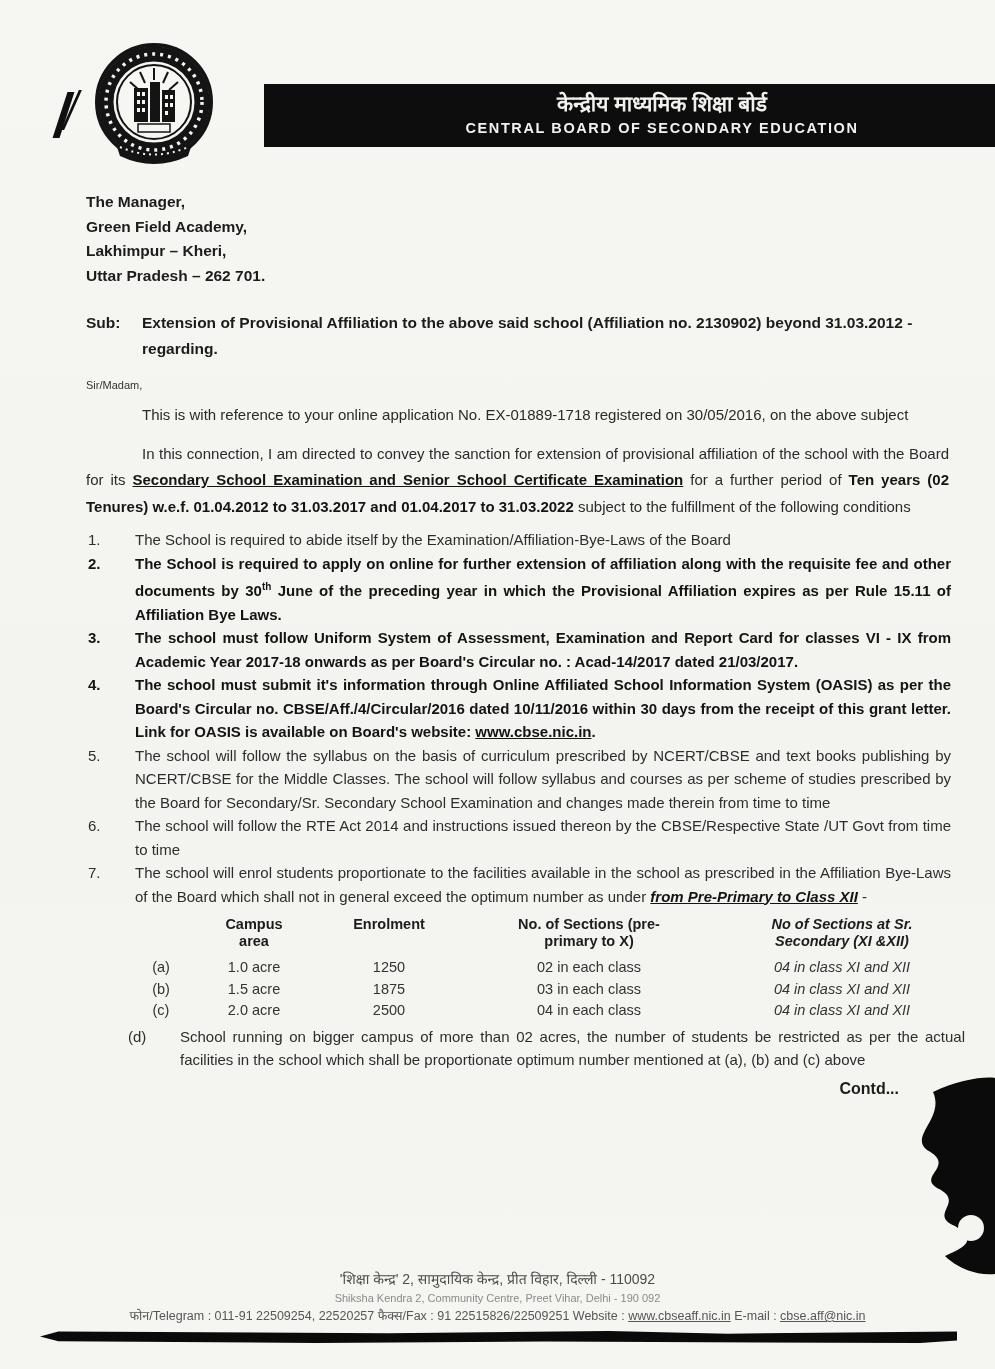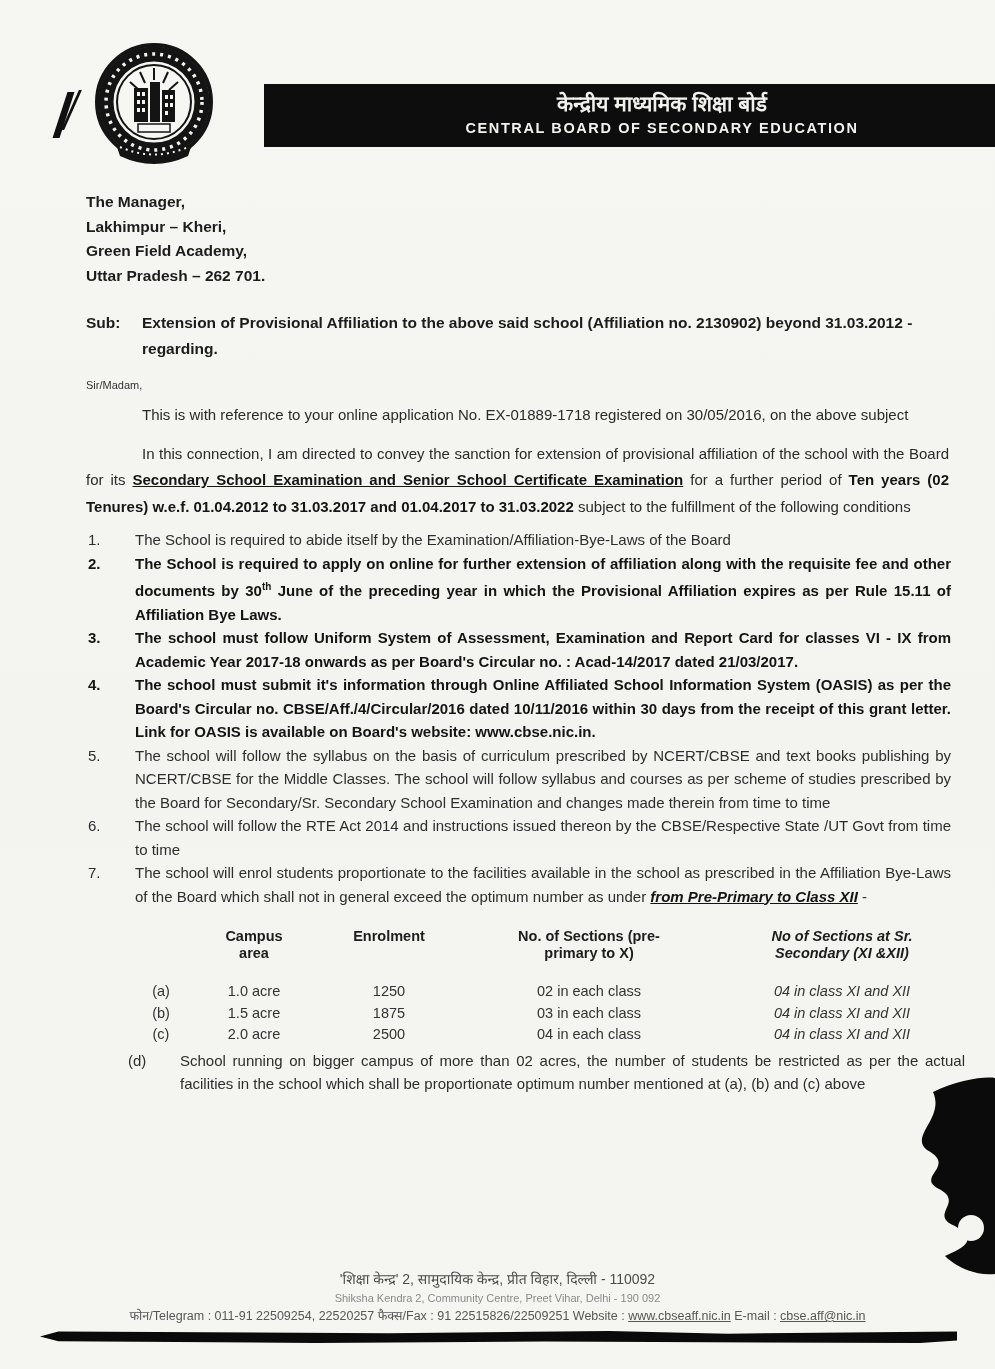--- a/index.html
+++ b/index.html
@@ -55,36 +55,36 @@
   }
   .para.p2 { line-height: 26.5px; margin-top: 13px; }
   .bold-underline { font-weight: bold; text-decoration: underline; color: #151515; }
   .bold-seg { font-weight: bold; color: #151515; }
   
   .conditions { margin: 8px 44px 0 88px; }
   .cond { display: flex; font-size: 15px; line-height: 23.5px; color: #2d2d2d; }
   .cond .marker { flex: none; width: 47px; }
   .cond .ctext { flex: 1; text-align: justify; }
   .cond.heavy { font-weight: bold; color: #141414; }
-  .cond .weblink { }
+  .cond .weblink { text-decoration: underline; }
   .cond .emph { font-weight: bold; font-style: italic; text-decoration: underline; color: #141414; }
   .cond sup { font-size: 10px; }
   
   .cap-table { border-collapse: collapse; margin: 4px 0 0 128px; }
   .cap-table th, .cap-table td { padding: 0 6px; font-size: 14.5px; vertical-align: top; }
   .cap-table th { font-weight: bold; text-align: center; line-height: 17px; padding-bottom: 3px; }
   .cap-table td { text-align: center; line-height: 21.5px; color: #333; }
   .cap-table .c0 { width: 66px; }
   .cap-table .c1 { width: 120px; }
   .cap-table .c2 { width: 150px; }
   .cap-table .c3 { width: 250px; }
   .cap-table .c4 { width: 256px; }
   .cap-table th.c4 .hw { font-style: italic; }
   .cap-table td.c4 { font-style: italic; }
-  .cap-table .hw { margin: 16px auto; }
+  .cap-table .hw { margin: 4px auto; }
   .cap-table th.c1 .hw { width: 76px; }
   .cap-table th.c3 .hw { width: 180px; }
   .cap-table th.c4 .hw { width: 200px; }
   
   .item-d { display: flex; margin: 3px 30px 0 128px; font-size: 15px; line-height: 23.5px; color: #2d2d2d; }
   .item-d .marker { flex: none; width: 52px; }
   .item-d .ctext { flex: 1; text-align: justify; }
   .contd { margin: 8px 96px 0 0; text-align: right; font-weight: bold; font-size: 16px; }
   
   .footer { position: absolute; left: 0; right: 0; top: 1268px; text-align: center; }
@@ -146,22 +146,22 @@
 
     <div class="banner">
       <div class="hindi">केन्द्रीय माध्यमिक शिक्षा बोर्ड</div>
       <div class="english">CENTRAL BOARD OF SECONDARY EDUCATION</div>
     </div>
   </div>
 
 
   <div class="recipient">
     <div>The Manager,</div>
+    <div>Green Field Academy,</div>
     <div>Lakhimpur – Kheri,</div>
-    <div>Green Field Academy,</div>
     <div>Uttar Pradesh – 262 701.</div>
   </div>
 
   <div class="subject">
     <span class="sub-label">Sub:</span>
     <span class="sub-text">Extension of Provisional Affiliation to the above said school (Affiliation no. 2130902) beyond 31.03.2012 - regarding.</span>
   </div>
 
   <div class="salutation">Sir/Madam,</div>
 
@@ -248,20 +248,21 @@
         <td class="c4">04 in class XI and XII</td>
       </tr>
     </tbody>
   </table>
 
   <div class="item-d">
     <span class="marker">(d)</span>
     <span class="ctext">School running on bigger campus of more than 02 acres, the number of students be restricted as per the actual facilities in the school which shall be proportionate optimum number mentioned at (a), (b) and (c) above</span>
   </div>
 
+  <div class="contd">Contd...</div>
 
   <div class="footer">
     <div class="f1">'शिक्षा केन्द्र' 2, सामुदायिक केन्द्र, प्रीत विहार, दिल्ली - 110092</div>
     <div class="f2">Shiksha Kendra 2, Community Centre, Preet Vihar, Delhi - 190 092</div>
     <div class="f3"><span>फोन/Telegram : 011-91 22509254, 22520257 फैक्स/Fax : 91 22515826/22509251 Website : </span><span class="u">www.cbseaff.nic.in</span><span> E-mail : </span><span class="u">cbse.aff@nic.in</span></div>
   </div>
 
   <svg class="blob" width="100" height="200" viewBox="0 0 100 200">
     <path d="M38,16 C62,4 90,0 100,2 L100,198 C82,200 62,192 50,180 C72,170 82,164 60,150 C32,138 72,126 42,112 C22,100 62,90 32,74 C14,60 50,42 38,16 Z" fill="#0b0b0b"></path>
     <circle cx="76" cy="152" r="13" fill="#f4f4f1"></circle>

